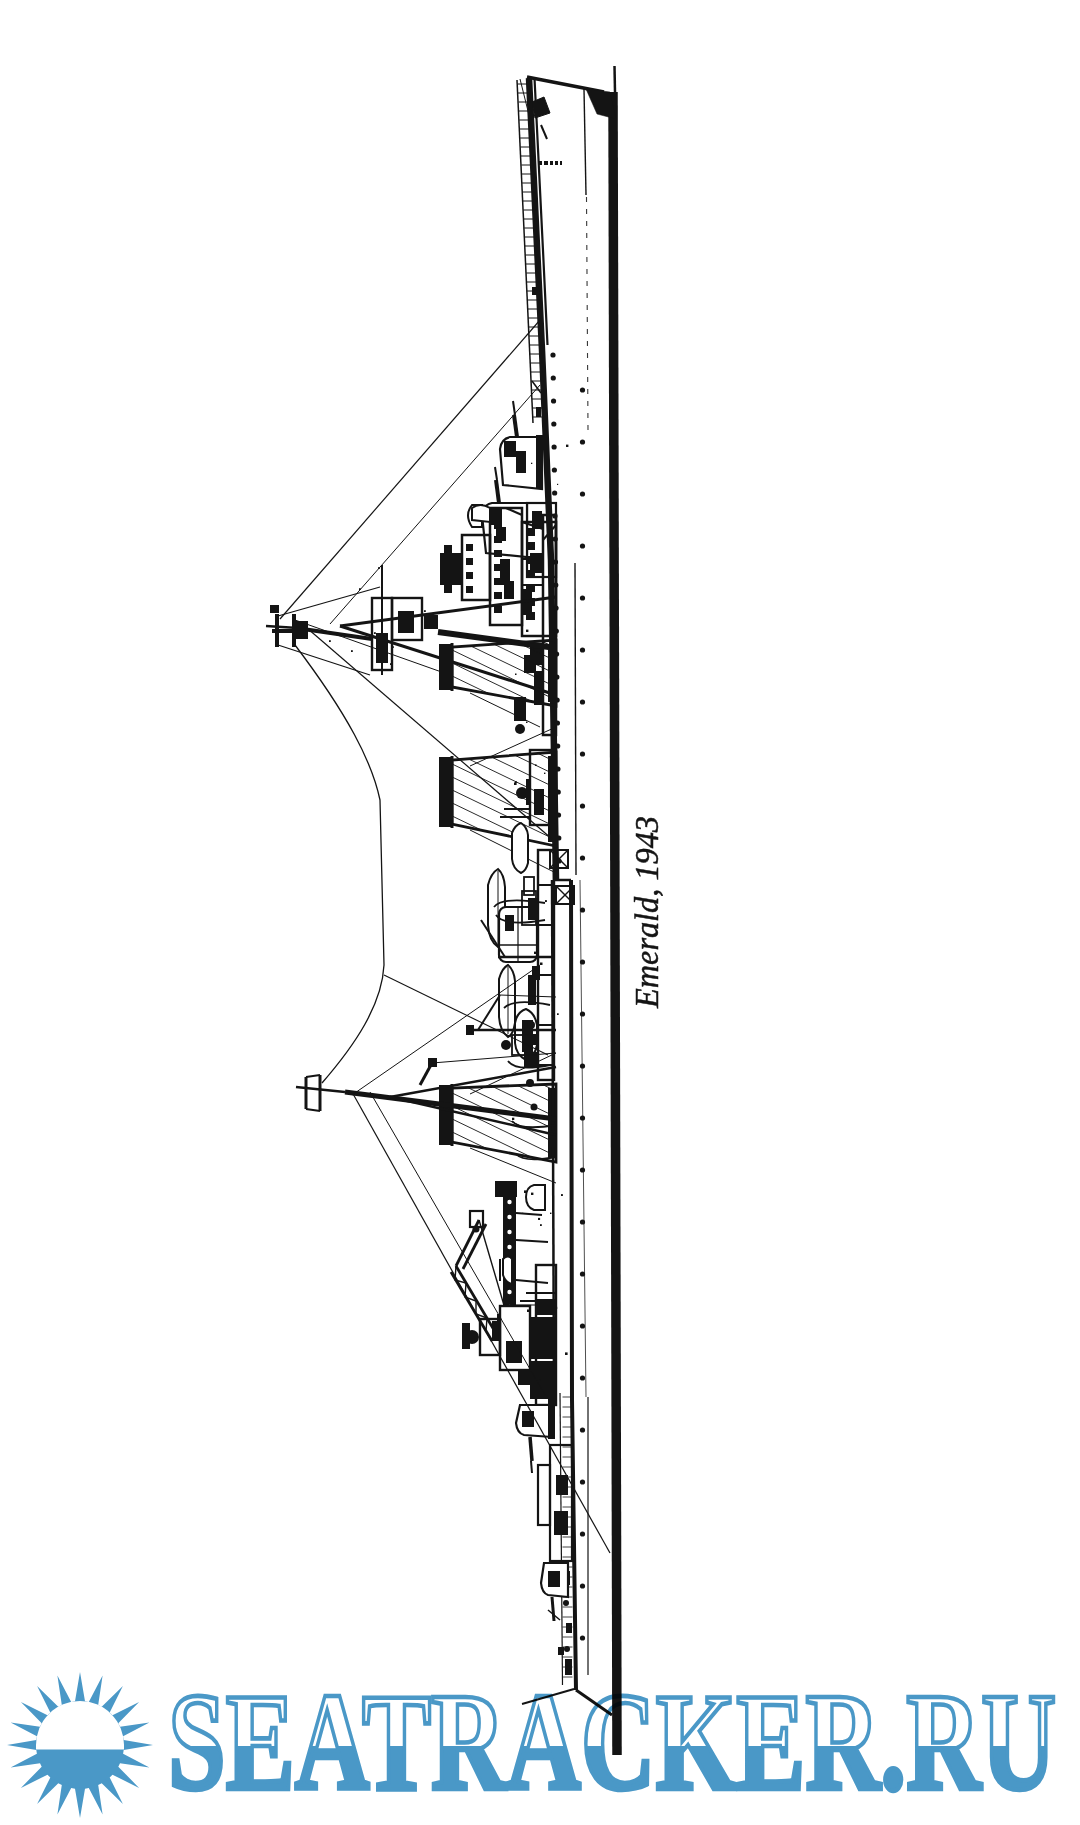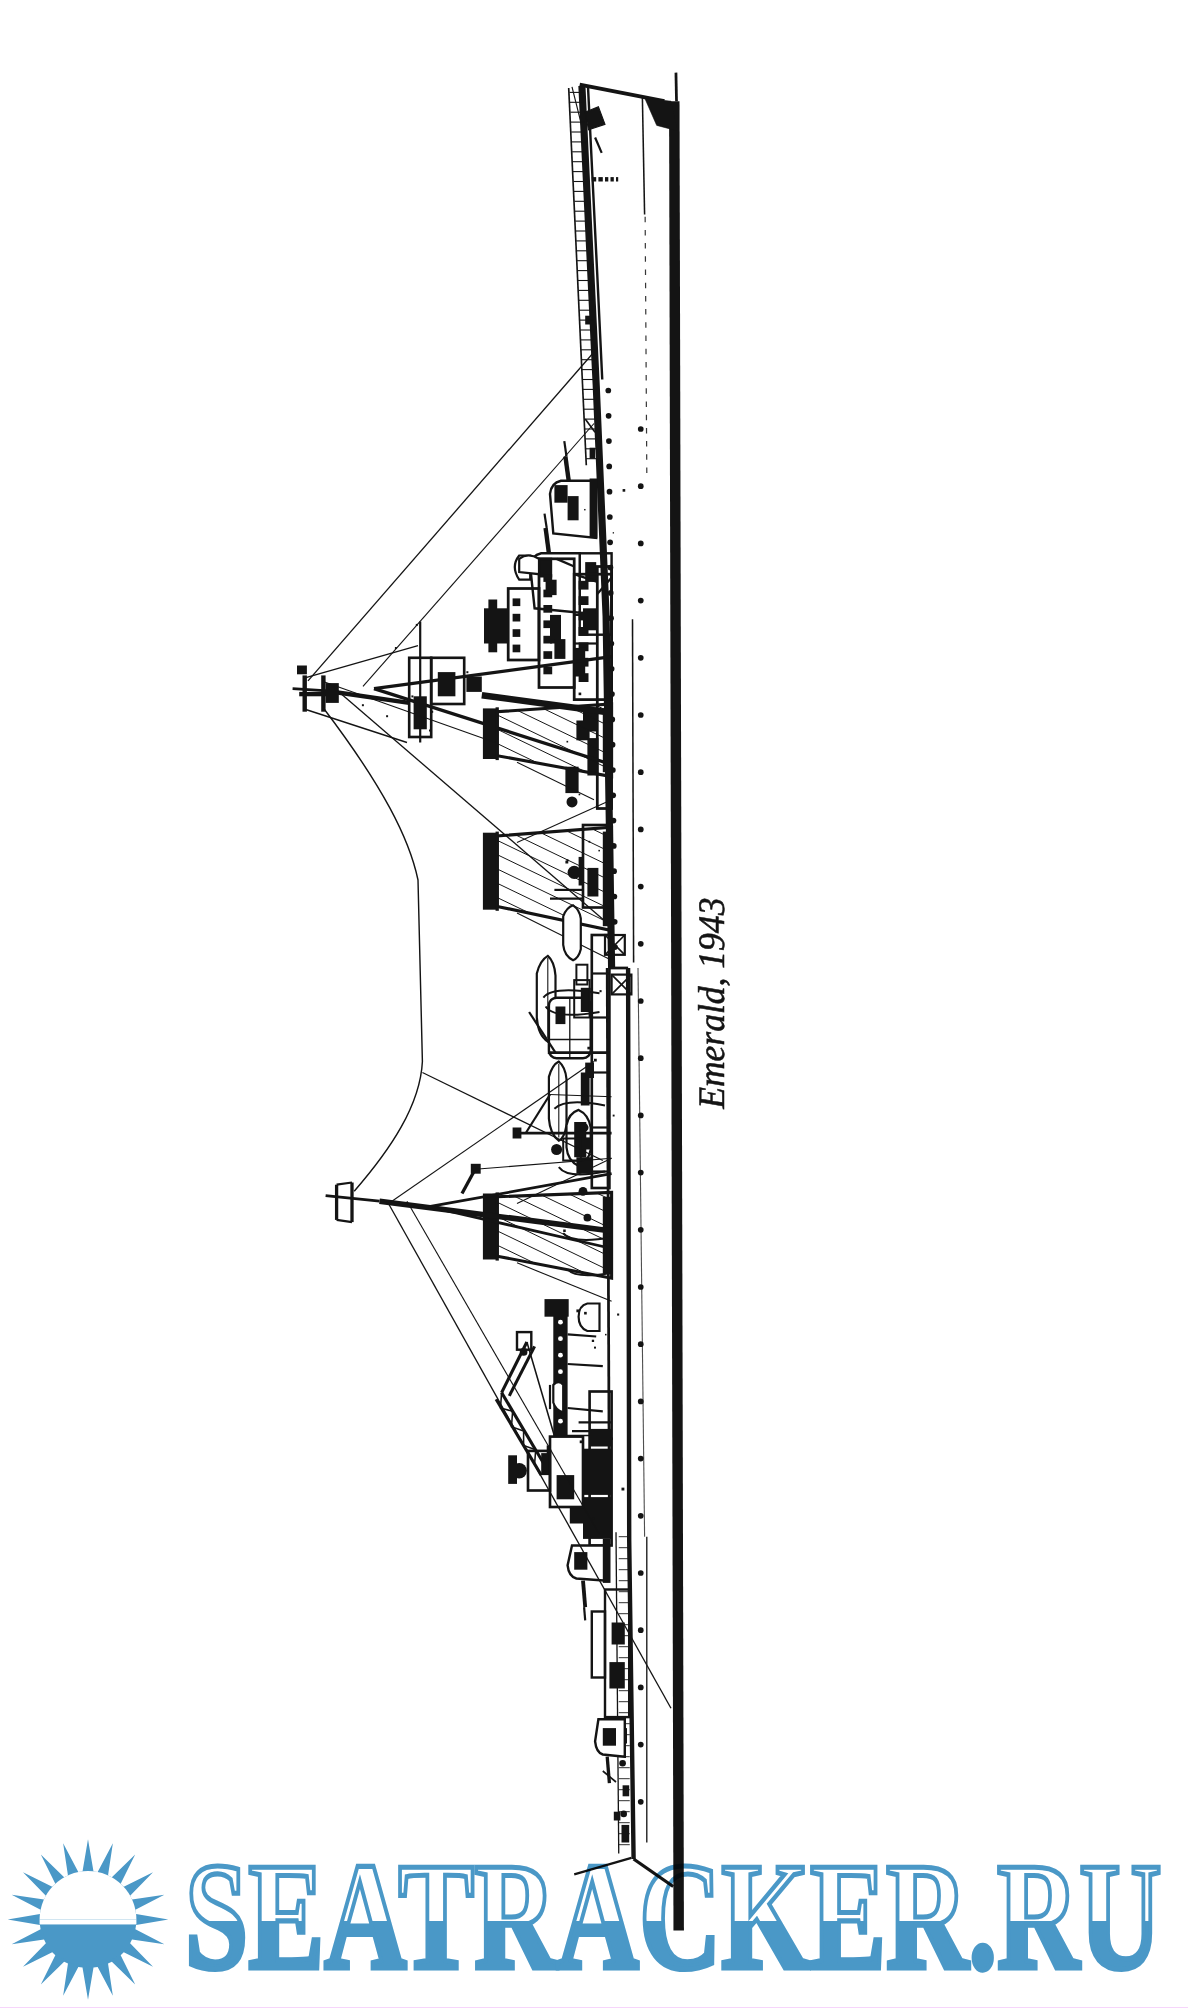--- a/index.html
+++ b/index.html
@@ -1,15 +1,15 @@
 <!DOCTYPE html>
 <html><head><meta charset="utf-8">
 <style>
   html,body{margin:0;padding:0;background:#fff;}
-  #page{position:relative;width:1080px;height:1825px;background:#d946ef;overflow:hidden;}
+  #page{position:relative;width:1080px;height:1825px;background:#f97316;overflow:hidden;}
 </style></head>
 <body>
 <div id="page">
 <svg width="1080" height="1825" viewBox="0 0 1080 1825">
 <defs>
 <linearGradient id="wmg" x1="0" y1="1694" x2="0" y2="1789" gradientUnits="userSpaceOnUse">
 <stop offset="0.55" stop-color="#ffffff"></stop>
 <stop offset="0.55" stop-color="#4a98c7"></stop>
 </linearGradient>
 <clipPath id="fc0">

